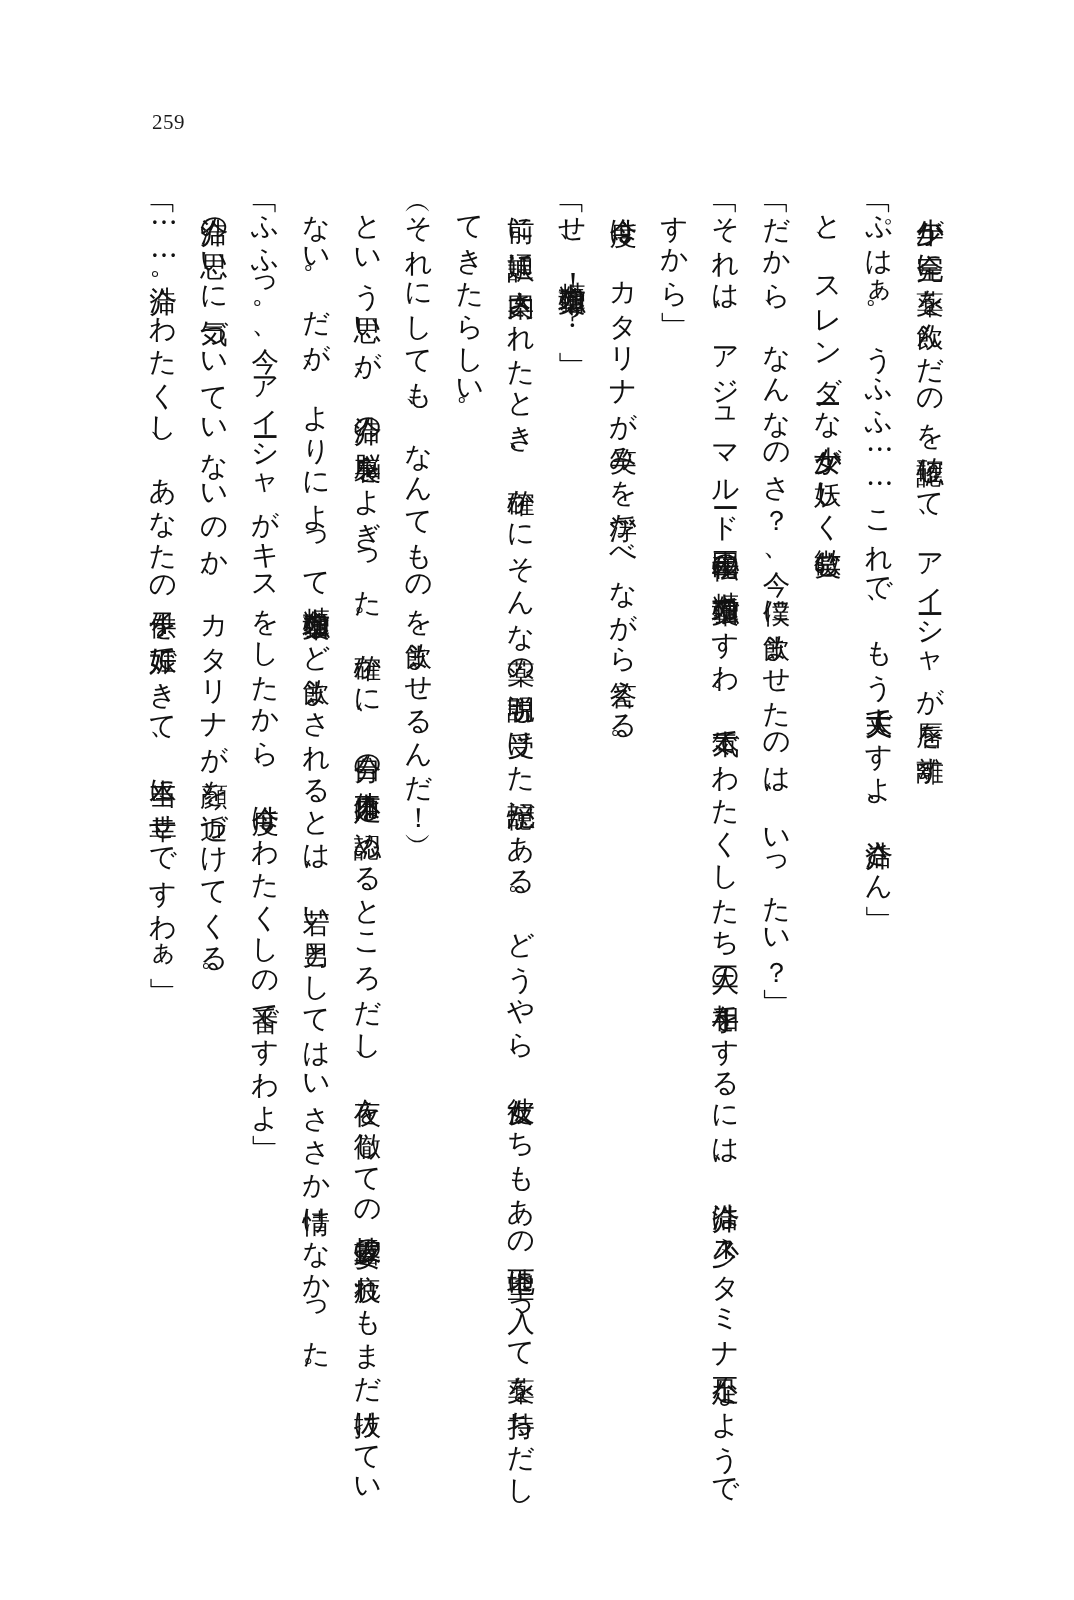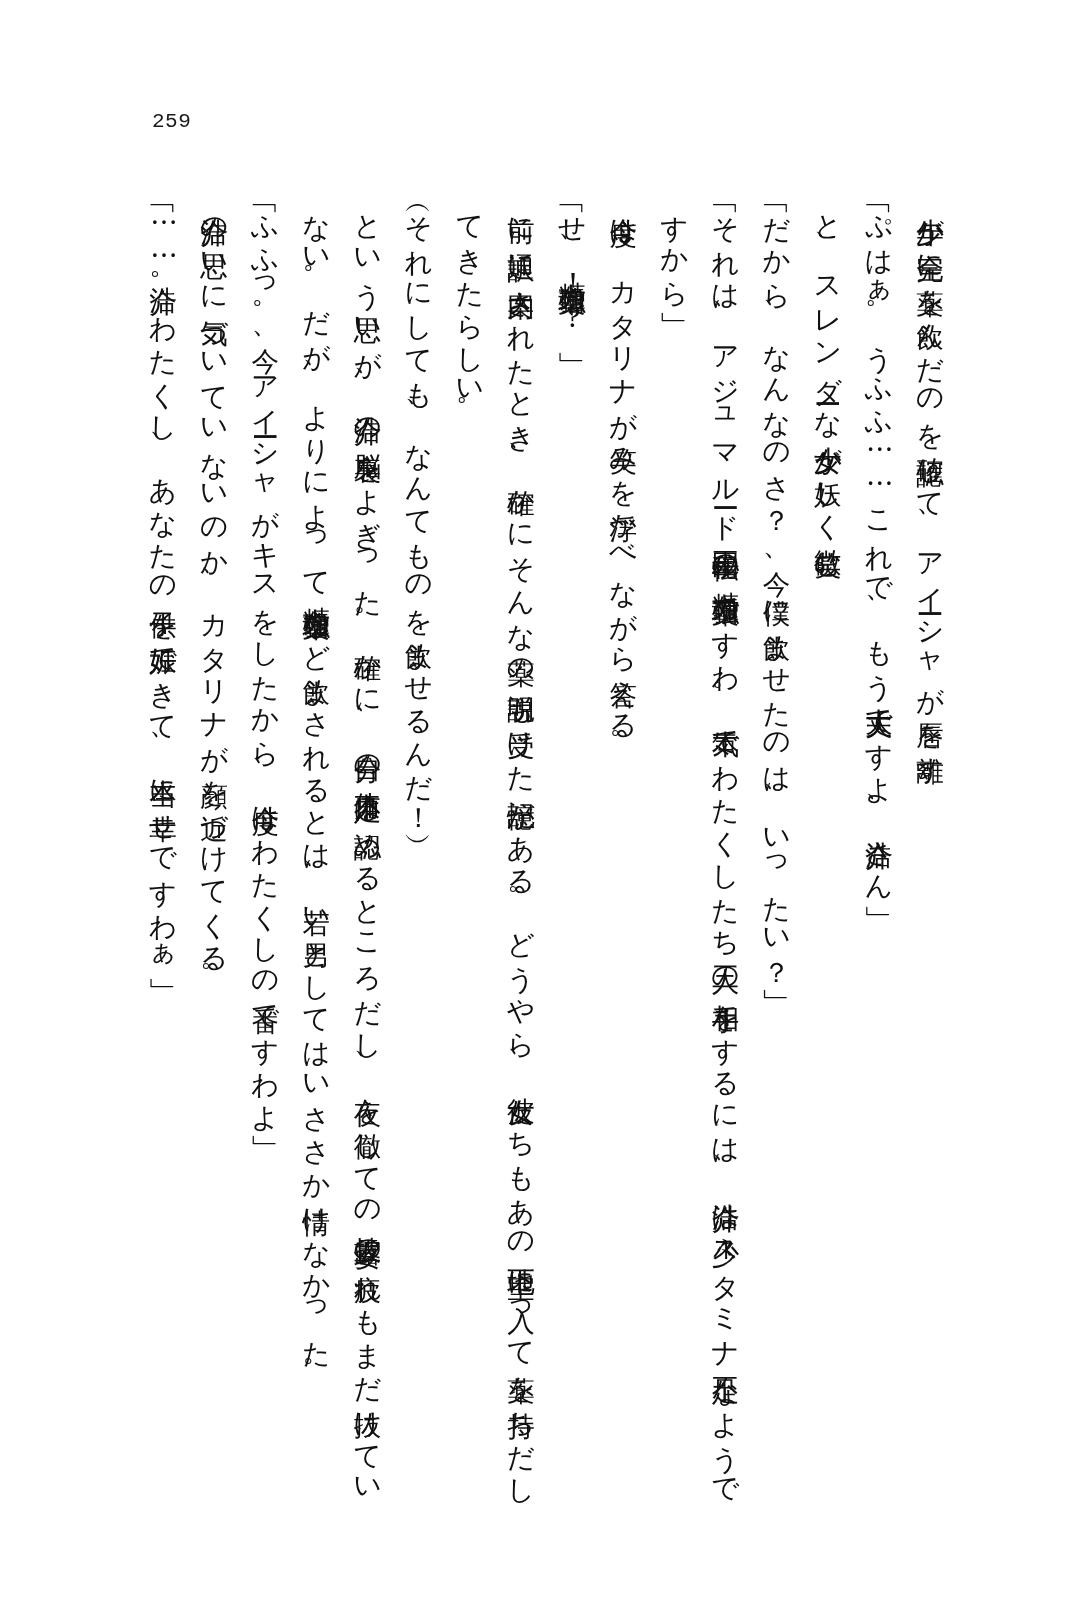--- a/index.html
+++ b/index.html
@@ -21,21 +21,21 @@
     background: #ffffff;
     box-sizing: border-box;
   }
   .page-number {
     position: absolute;
     top: 110px;
     left: 152px;
     font-size: 21px;
     letter-spacing: 0.5px;
     color: #1a1a1a;
-    font-family: Liberation Mono, monospace;
+    font-family: Liberation Serif, serif;
   }
   .text-body {
     position: absolute;
     top: 196px;
     right: 118px;
     height: 1296px;
     width: 840px;
     writing-mode: vertical-rl;
     text-orientation: upright;
     font-size: 27.5px;

